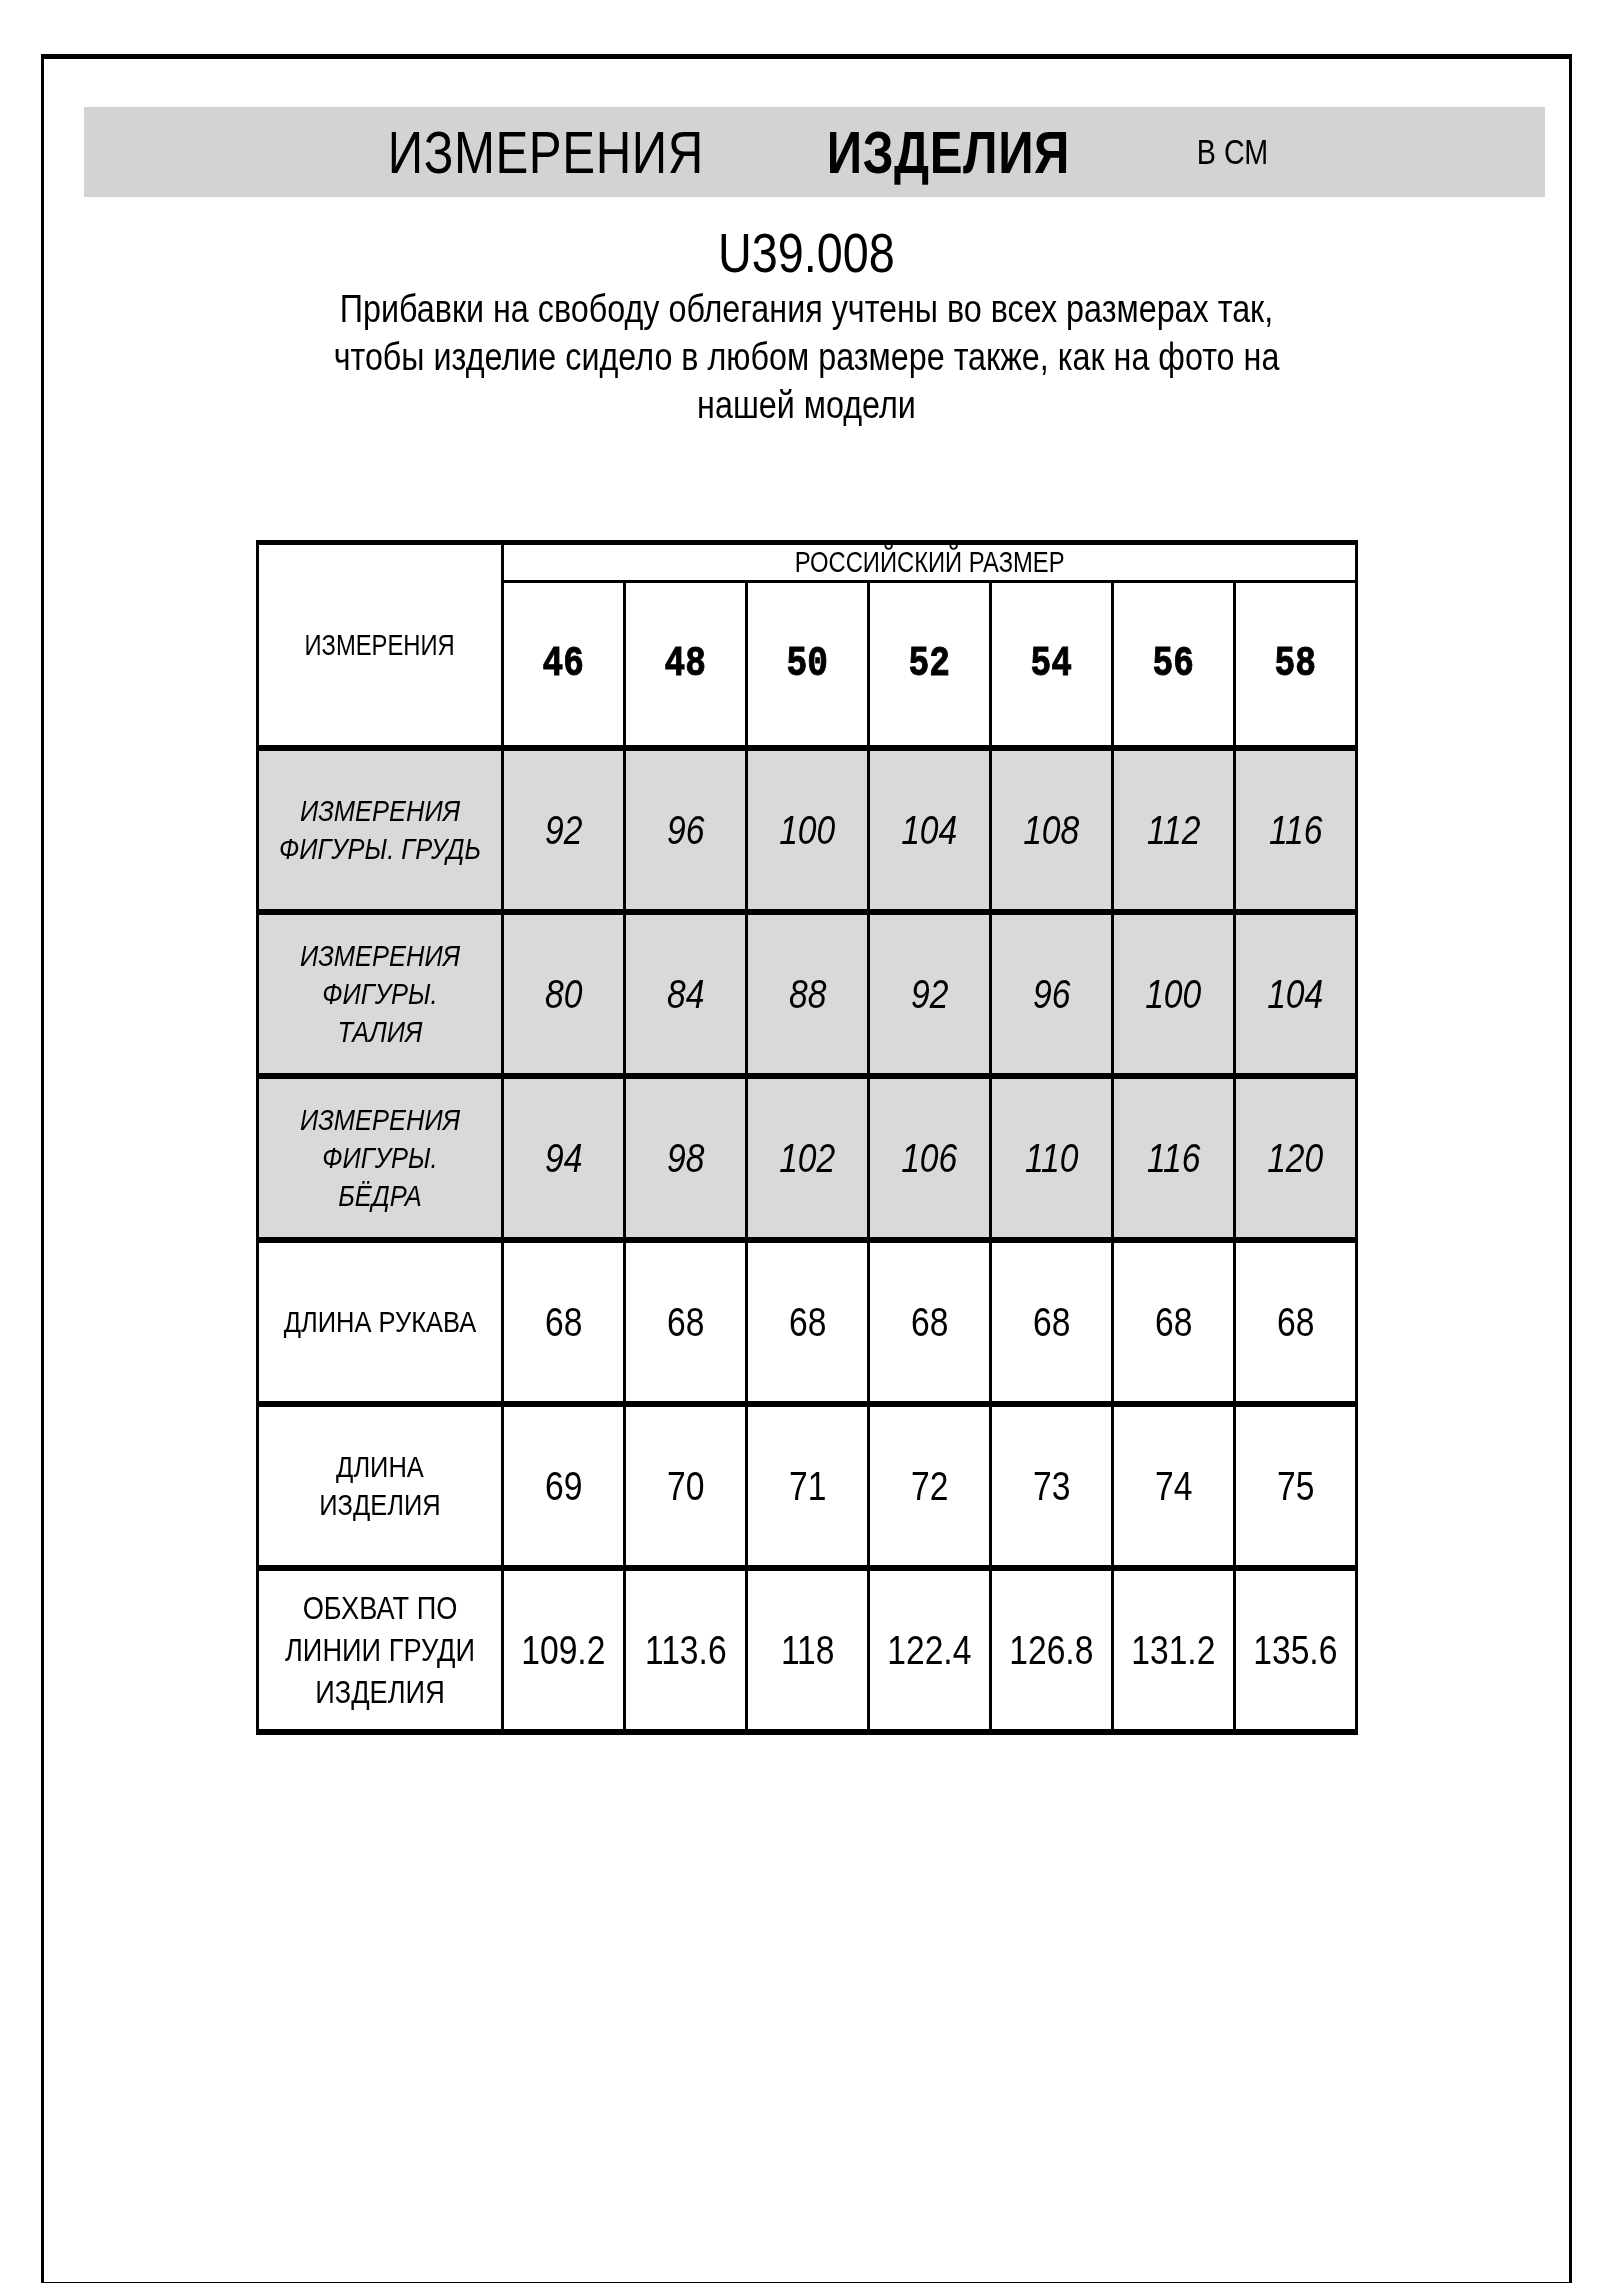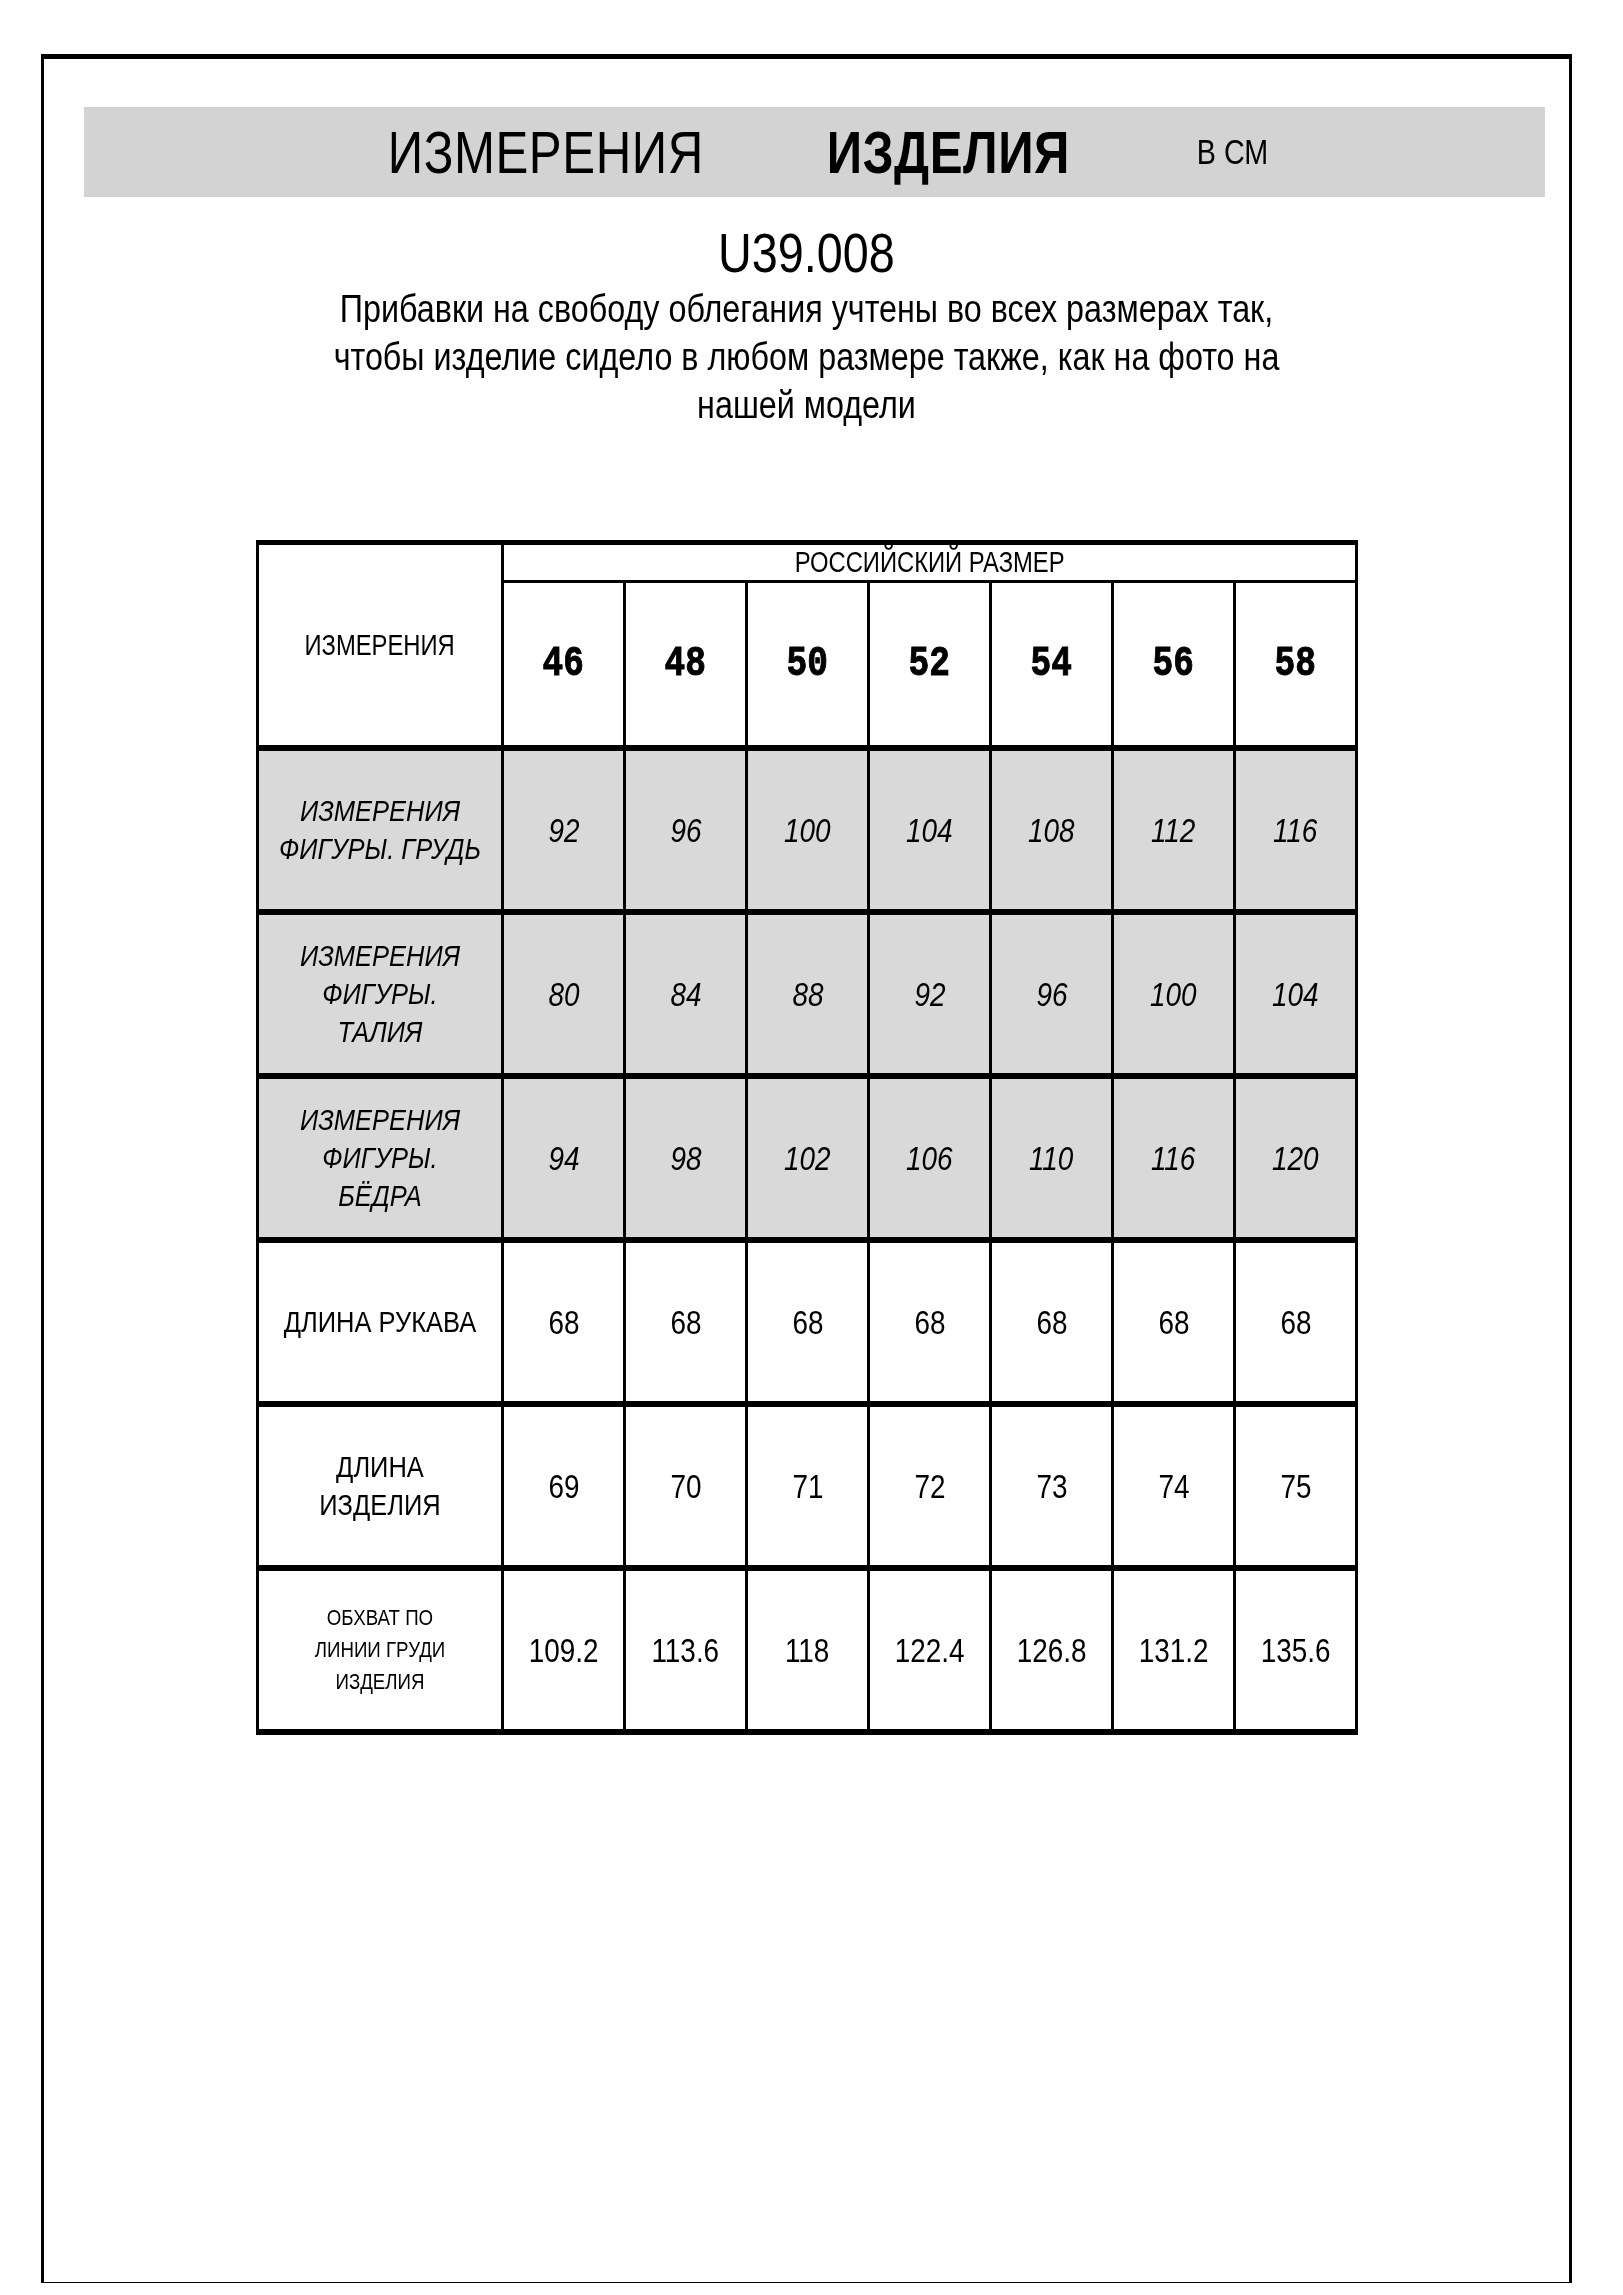--- a/index.html
+++ b/index.html
@@ -60,22 +60,22 @@
     text-align:center; vertical-align:middle;
     font-weight:400;
     overflow:hidden;
   }
   .size-table thead tr.toprow th { height:35px; font-size:29px; border-top-width:5.9px; border-bottom-width:3.3px; }
   .size-table th.corner { font-size:30px; font-weight:400; }
   .size-table thead tr.sizesrow th { height:162px; font-size:42px; font-weight:700;font-family:Liberation Mono, monospace; -webkit-text-stroke:1px #000; }
   .size-table tbody tr { height:164px; }
   .size-table tbody th, .size-table tbody td { border-top-width:6.5px; border-bottom-width:6.5px; }
   .size-table tbody th.row-label { font-size:30px; line-height:38px; font-weight:400; }
-  .size-table tbody th.row-label.small { font-size:22px; line-height:32px; }
-  .size-table tbody td { font-size:34px; }
+  .size-table tbody th.row-label.small { font-size:32px; line-height:42px; }
+  .size-table tbody td { font-size:41px; }
   .size-table tr.shaded th, .size-table tr.shaded td { background:var(--shade); }
   .size-table tr.italic th, .size-table tr.italic td { font-style:italic; }
 </style>
 </head>
 <body>
 
 <div class="frame"></div>
 
 <div class="banner" style="background: rgb(211, 211, 211);">
   <span class="w1 cond">ИЗМЕРЕНИЯ</span>

